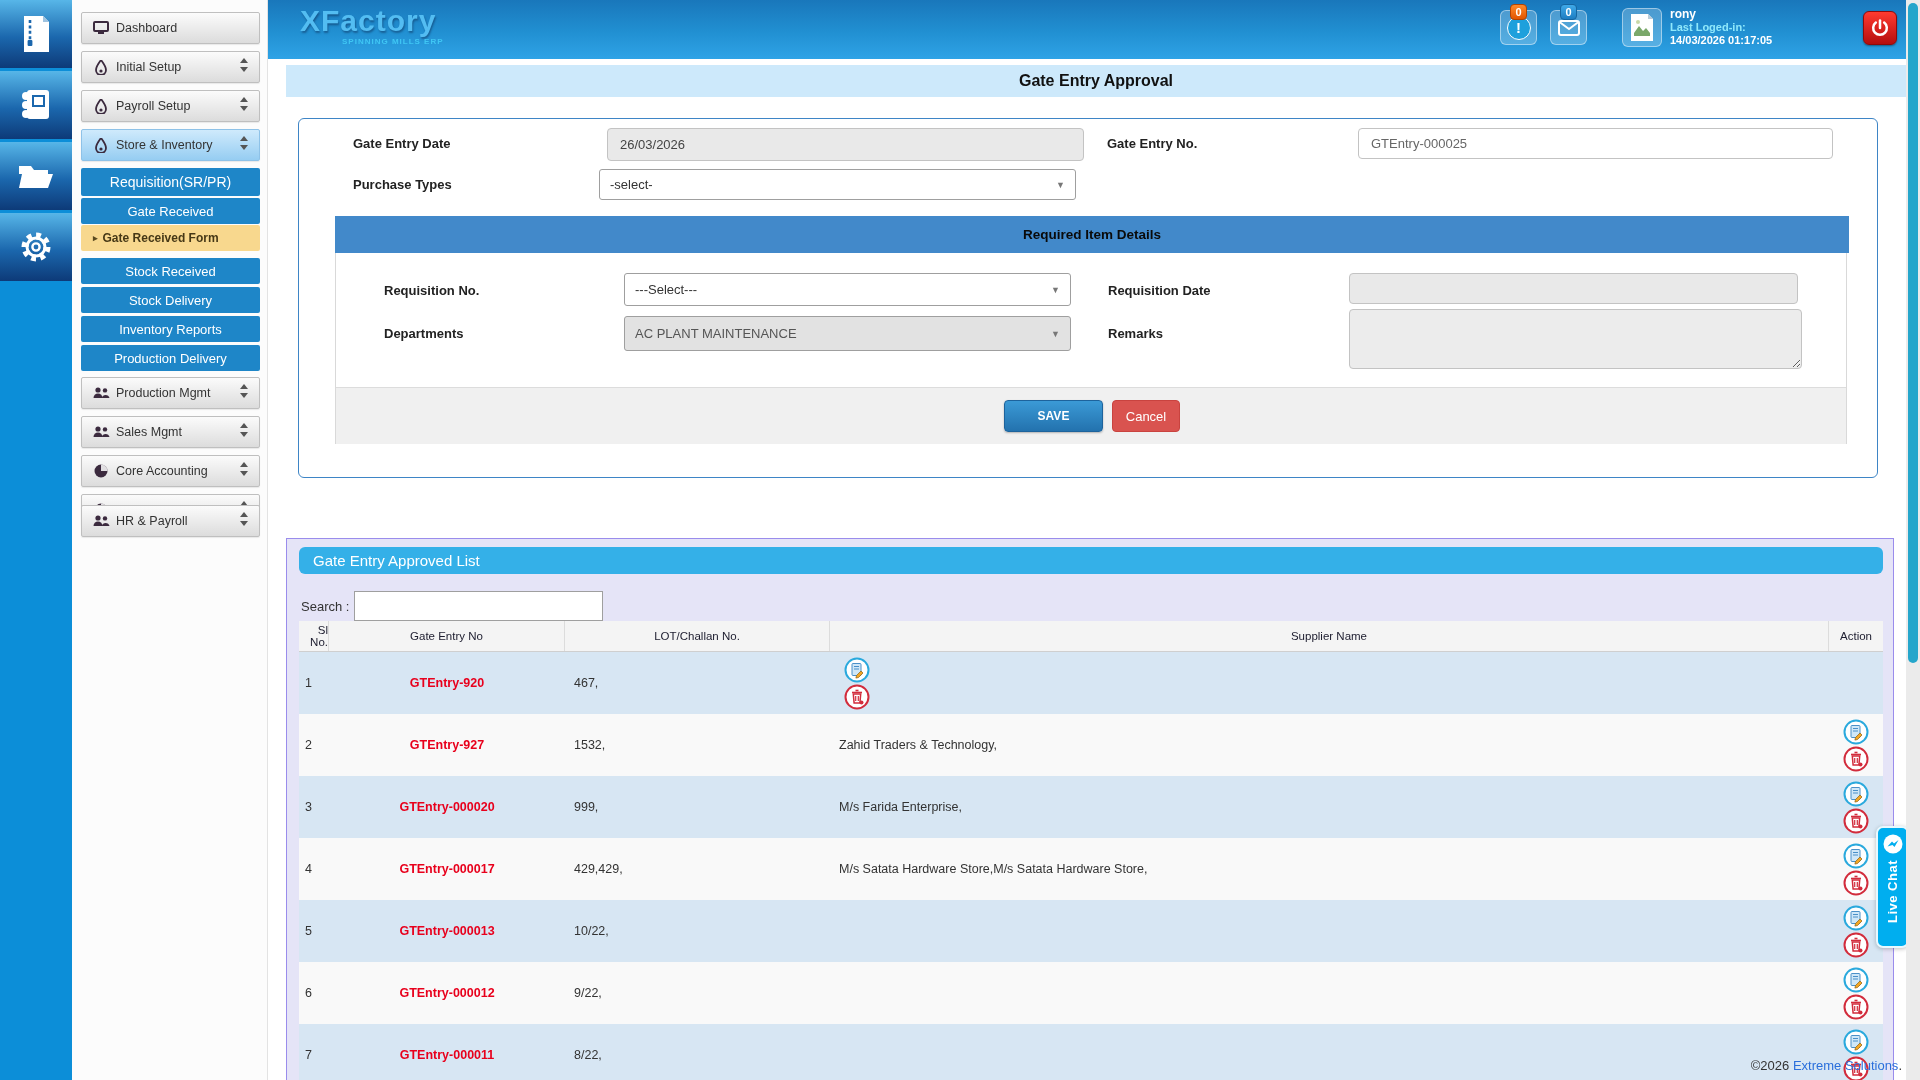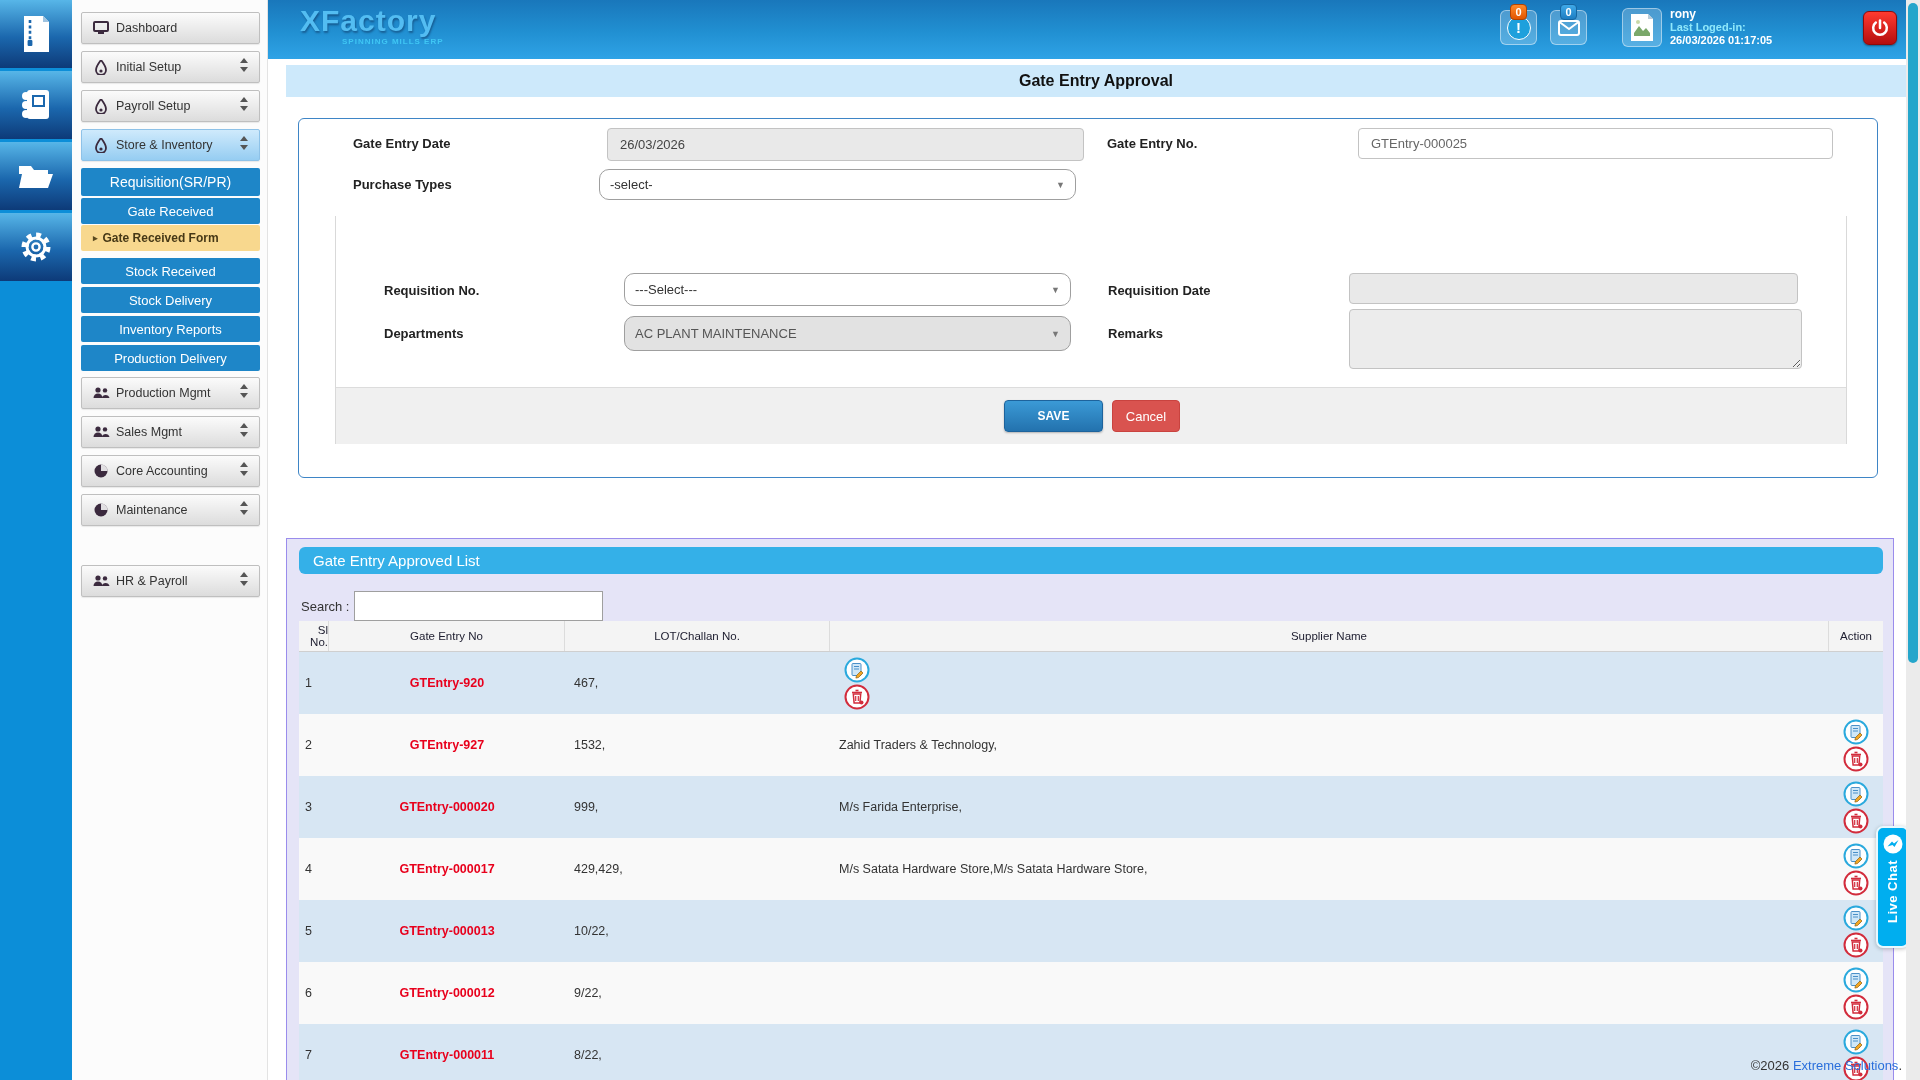--- a/index.html
+++ b/index.html
@@ -41,21 +41,21 @@
 
   .title-band { position:absolute; left:18px; top:65px; width:1620px; height:32px; background:#cde9fb; display:flex; align-items:center; justify-content:center; }
   .title-band span { font-size:16px; font-weight:bold; color:#111; }
 
   
   .form-card { position:absolute; left:30px; top:118px; width:1580px; height:360px; background:#fff; border:1px solid #3e85c6; border-radius:6px; }
   .flabel { position:absolute; font-size:13px; font-weight:bold; color:#222; }
   .tinput { position:absolute; border:1px solid #c3c3c3; border-radius:4px; font-size:13px; color:#444; padding:0 12px; font-family:"Liberation Sans",sans-serif; }
   .tinput.grey { background:#e9e9e9; }
   .tinput.white { background:#fff; color:#666; }
-  .sel { position:absolute; border:1px solid #9f9f9f; border-radius:10px; background:#fff; display:flex; align-items:center; padding:0 10px; font-size:13px; color:#333; cursor:pointer;gap:26px; }
+  .sel { position:absolute; border:1px solid #9f9f9f; border-radius:3px; background:#fff; display:flex; align-items:center; padding:0 10px; font-size:13px; color:#333; cursor:pointer;gap:26px; }
   .sel.disabled { background:#e2e2e2; color:#555; cursor:default; }
   .sel .sv { flex:1; white-space:nowrap; overflow:hidden; }
   .sel .caret { font-size:9px; color:#777; }
   .req-panel { position:absolute; left:36px; top:97px; width:1512px; height:228px; border:1px solid #d9d9d9; border-top:none; }
   .req-head { position:absolute; left:-1px; top:0; width:1514px; height:37px; background:#4289ca; display:flex; align-items:center; justify-content:center; }
   .req-head span { font-size:13.5px; font-weight:bold; color:#0a0a0a; }
   .req-foot { position:absolute; left:0; top:171px; width:1510px; height:57px; background:#f0f0f0; border-top:1px solid #dcdcdc; }
   .save-btn { position:absolute; left:668px; top:12px; width:99px; height:32px; background:linear-gradient(#3b9ad6,#2372ae); border:1px solid #1d639c; border-radius:4px; color:#fff; font-size:12px; font-weight:bold; cursor:pointer; box-shadow:0 1px 2px rgba(0,0,0,.25); }
   .cancel-btn { position:absolute; left:776px; top:12px; width:68px; height:32px; background:#d9534f; border:1px solid #c9433f; border-radius:4px; color:#fff; font-size:13px; cursor:pointer; }
   textarea.remarks { position:absolute; background:#ececec; border:1px solid #c3c3c3; border-radius:4px; resize:vertical; font-family:"Liberation Sans",sans-serif; }
@@ -273,21 +273,21 @@
       </span>
       <span class="lbl">Maintenance</span>
       <span class="updown">
         <svg width="10" height="14" viewBox="0 0 10 14">
             <path d="M5 0 L9 5 H1 Z" fill="#555"></path>
             <path d="M5 14 L1 9 H9 Z" fill="#555"></path>
           </svg>
       </span>
     </div>
 
-    <div class="acc-item" style="top:565px">
+    <div class="acc-item" style="top:505px">
       <span class="mi">
         <svg width="17" height="12" viewBox="0 0 17 12">
             <circle cx="5" cy="3" r="2.6" fill="#3b2a3e"></circle>
             <path d="M0.5 11 a4.5 4.5 0 0 1 9 0 Z" fill="#3b2a3e"></path>
             <circle cx="12" cy="3.4" r="2.2" fill="#3b2a3e"></circle>
             <path d="M8.8 11 a4 4 0 0 1 7.7 0 Z" fill="#3b2a3e"></path>
           </svg>
       </span>
       <span class="lbl">HR &amp; Payroll</span>
       <span class="updown">
@@ -324,21 +324,21 @@
           <path d="M2 1 h17 l5 5 v22 h-22 z" fill="#fff"></path>
           <path d="M19 1 l5 5 h-5 z" fill="#b9ccd9"></path>
           <path d="M5 20 l5 -7 4 5 3 -3 4 5 v3 h-16 z" fill="#7aa86a"></path>
           <circle cx="9" cy="9" r="2" fill="#c9d8a8"></circle>
         </svg>
       </div>
 
       <div class="userinfo">
         <div class="nm">rony</div>
         <div class="ll">Last Loged-in:</div>
-        <div class="dt">26/03/2026 01:17:05</div>
+        <div class="dt">14/03/2026 01:17:05</div>
       </div>
 
       <div class="power-btn">
         <svg width="20" height="20" viewBox="0 0 24 24">
           <path d="M12 3 v9" stroke="#fff" stroke-width="3" stroke-linecap="round"></path>
           <path d="M7 5.5 a8.2 8.2 0 1 0 10 0" fill="none" stroke="#fff" stroke-width="3" stroke-linecap="round"></path>
         </svg>
       </div>
     </div>
 
@@ -353,20 +353,23 @@
       <span class="flabel" style="left:808px;top:17px">Gate Entry No.</span>
       <input class="tinput white" style="left: 1059px; top: 9px; width: 475px; height: 31px;" value="GTEntry-000025">
 
       <span class="flabel" style="left:54px;top:58px">Purchase Types</span>
       <div class="sel" style="left:300px;top:50px;width:477px;height:31px">
         <span class="sv">-select-</span>
         <span class="caret">▼</span>
       </div>
 
       <div class="req-panel">
+        <div class="req-head">
+          <span>Required Item Details</span>
+        </div>
 
         <span class="flabel" style="left:48px;top:67px">Requisition No.</span>
         <div class="sel" style="left:288px;top:57px;width:447px;height:33px">
           <span class="sv">---Select---</span>
           <span class="caret">▼</span>
         </div>
 
         <span class="flabel" style="left:772px;top:67px">Requisition Date</span>
         <input class="tinput grey" style="left: 1013px; top: 57px; width: 449px; height: 31px;" readonly="" value="">
 

